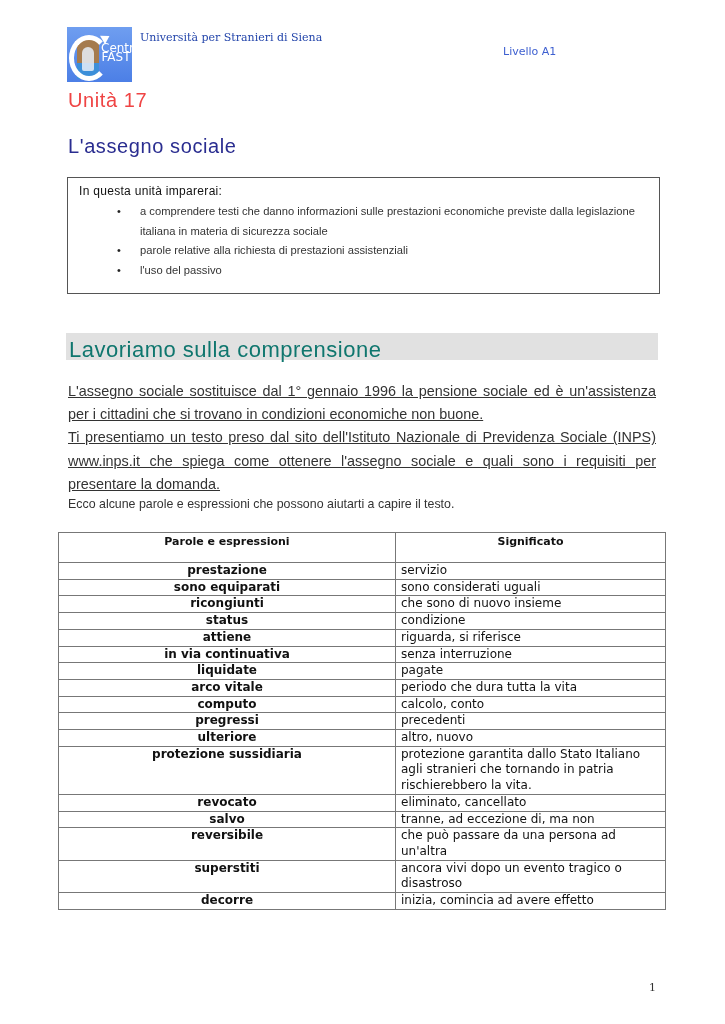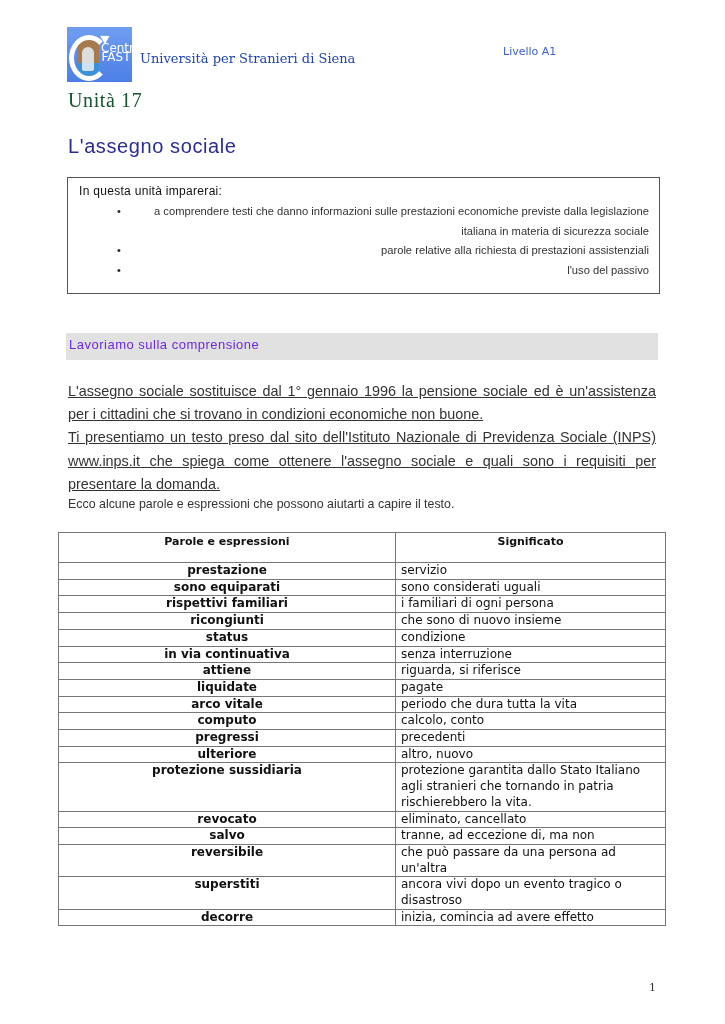--- a/index.html
+++ b/index.html
@@ -28,62 +28,61 @@
       position: absolute; left: 15px; top: 20px; width: 12px; height: 24px;
       background: #e6eef8; border-radius: 6px 6px 2px 2px; opacity: 0.85;
     }
     .logo .label {
       position: absolute; left: 34px; top: 17px; width: 30px;
       font-family: "DejaVu Sans", sans-serif; font-size: 12px; line-height: 9px;
       color: #ffffff; text-align: center;
     }
 
     .header-uni {
-      position: absolute; left: 140px; top: 51px;
-      font-family: "DejaVu Serif", "Liberation Serif", serif; font-size: 13px; color: #2244aa;
+      position: absolute; left: 140px; top: 31px;
+      font-family: "DejaVu Serif", "Liberation Serif", serif; font-size: 11px; color: #2244aa;
     }
     .header-level {
       position: absolute; left: 503px; top: 45px;
       font-family: "DejaVu Sans", sans-serif; font-size: 11px; color: #3d5fd0;
     }
 
     .unit-title {
       position: absolute; left: 68px; top: 89px;
-      font-family: Liberation Serif, serif; font-size: 20px; color: #14532d; letter-spacing: 0.6px;
+      font-family: Liberation Sans, sans-serif; font-size: 20px; color: #ef4444; letter-spacing: 0.6px;
     }
     .lesson-title {
       position: absolute; left: 68px; top: 135px;
       font-family: "Liberation Sans", sans-serif; font-size: 20px; color: #2a2d90; letter-spacing: 0.6px;
     }
 
     .objectives {
       position: absolute; left: 67px; top: 177px; width: 593px; height: 117px;
       border: 1px solid #555;
-      text-align: right;
     }
     .objectives .intro {
       position: absolute; left: 11px; top: 6px;
       font-family: "Liberation Sans", sans-serif; font-size: 12px; color: #111; letter-spacing: 0.3px;
     }
     .objectives ul { list-style: none; position: absolute; left: 0; top: 24px; width: 100%; }
     .objectives li {
       position: relative; padding-left: 72px; padding-right: 10px;
       font-family: "Liberation Sans", sans-serif; font-size: 11.2px; line-height: 19.5px; color: #333;
     }
     .objectives li .bullet {
       position: absolute; left: 49px; top: 0; font-size: 11px; color: #222;
     }
 
     .section-bar {
       position: absolute; left: 66px; top: 333px; width: 592px; height: 27px;
       background: #e1e1e1;
     }
     .section-bar .title {
       position: absolute; left: 3px; top: 4px;
-      font-family: "Liberation Sans", sans-serif; font-size: 13px; color: #6d28d9; letter-spacing: 0.5px;
+      font-family: "Liberation Sans", sans-serif; font-size: 22px; color: #0f766e; letter-spacing: 0.5px;
     }
 
     .intro-text {
       position: absolute; left: 68px; top: 380px; width: 588px;
       font-family: "Liberation Sans", sans-serif; font-size: 14.4px; line-height: 23.2px; color: #333;
       text-align: justify;
       text-decoration: underline;
     }
     .intro-text p { text-align: justify; }
     .helper-text {
@@ -161,40 +160,36 @@
   <tbody>
     <tr>
         <td class="term">prestazione</td>
         <td class="def">servizio</td>
       </tr>
     <tr>
         <td class="term">sono equiparati</td>
         <td class="def">sono considerati uguali</td>
       </tr>
     <tr>
-        <td class="term">rispettivi familiari</td>
-        <td class="def">i familiari di ogni persona</td>
-      </tr>
-    <tr>
         <td class="term">ricongiunti</td>
         <td class="def">che sono di nuovo insieme</td>
       </tr>
     <tr>
         <td class="term">status</td>
         <td class="def">condizione</td>
       </tr>
     <tr>
+        <td class="term">attiene</td>
+        <td class="def">riguarda, si riferisce</td>
+      </tr>
+    <tr>
         <td class="term">in via continuativa</td>
         <td class="def">senza interruzione</td>
       </tr>
     <tr>
-        <td class="term">attiene</td>
-        <td class="def">riguarda, si riferisce</td>
-      </tr>
-    <tr>
         <td class="term">liquidate</td>
         <td class="def">pagate</td>
       </tr>
     <tr>
         <td class="term">arco vitale</td>
         <td class="def">periodo che dura tutta la vita</td>
       </tr>
     <tr>
         <td class="term">computo</td>
         <td class="def">calcolo, conto</td>

